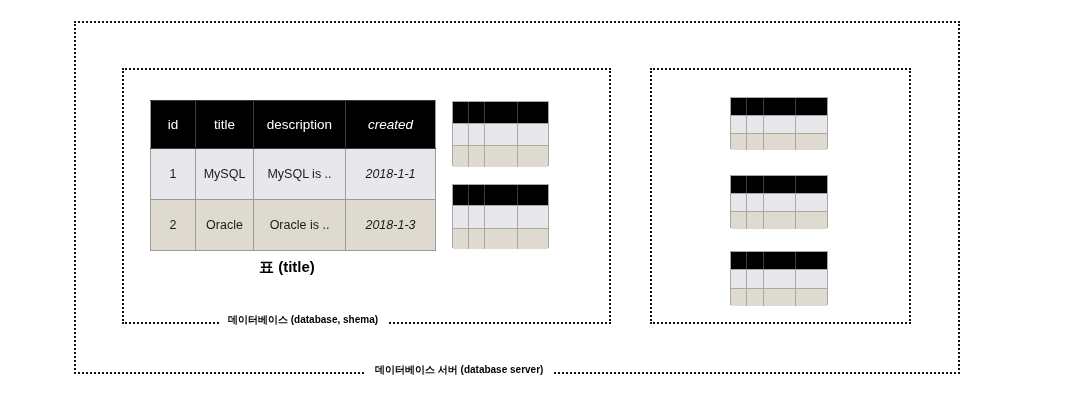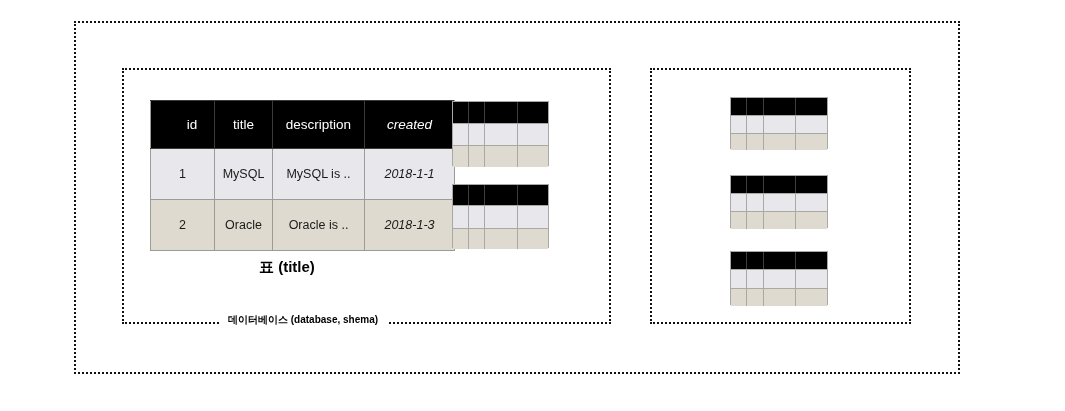--- a/index.html
+++ b/index.html
@@ -101,21 +101,21 @@
     overflow: hidden;
     white-space: nowrap;
   }
   #main-table thead th {
     background: #000000;
     color: #ffffff;
     height: 47px;
     font-size: 13.5px;
     border-color: #3a3a3a;
   }
-  #main-table thead th:first-child { border-left-color: #9b9b97; padding-left: 19px; }
+  #main-table thead th:first-child { border-left-color: #9b9b97; }
   #main-table thead th:last-child  { border-right-color: #9b9b97; }
   #main-table tbody tr.row-a td { background: #e8e8ec; height: 50px; color: #1a1a1a; }
   #main-table tbody tr.row-b td { background: #dedad0; height: 50px; color: #1a1a1a; }
 
   .col-id    { width: 44px;  }
   .col-title { width: 57px;  }
   .col-desc  { width: 91px;  }
   .col-date  { width: 89px; font-style: italic;  }
 
   
@@ -287,14 +287,15 @@
       <div class="mini-row mini-r2" style="height: 33%;">
         <div class="mini-cell" style="width: 17%;"></div>
         <div class="mini-cell" style="width: 17%;"></div>
         <div class="mini-cell" style="width: 34%;"></div>
         <div class="mini-cell" style="width: 32%;"></div>
       </div>
     </div>
 
   <div id="db-left-label" class="box-label">데이터베이스 (database, shema)</div>
 
+  <div id="server-label" class="box-label">데이터베이스 서버 (database server)</div>
 
 </div>
 
 </body></html>

